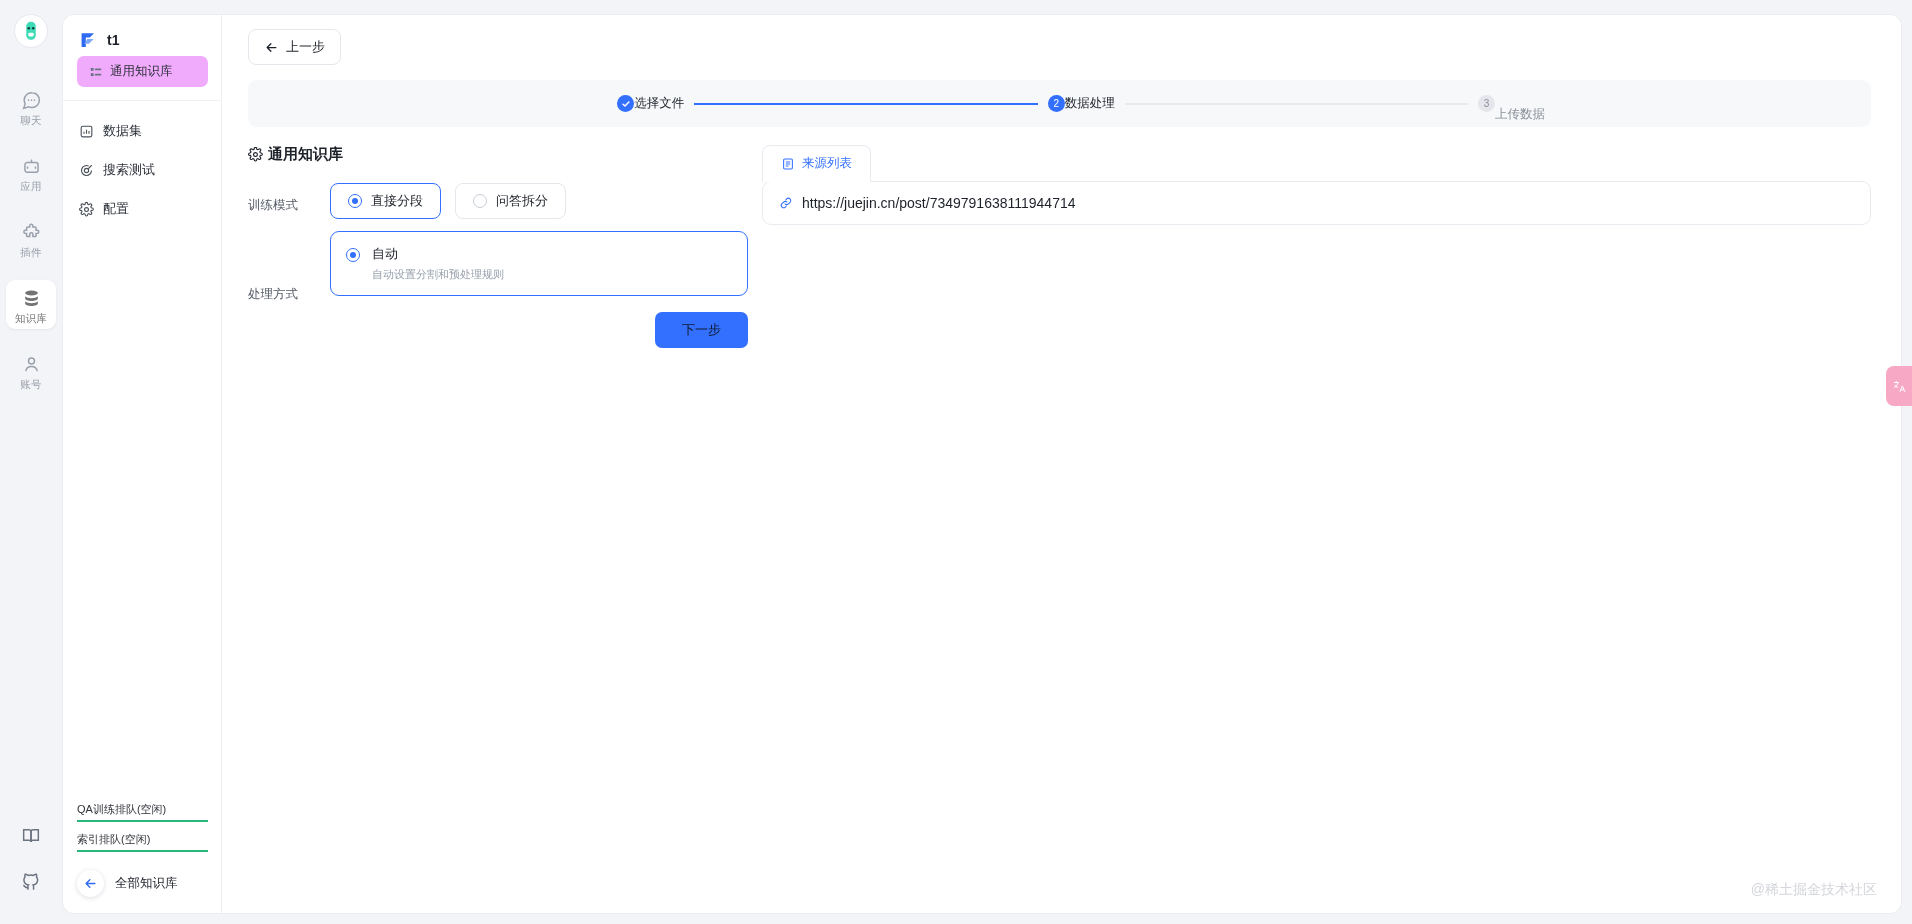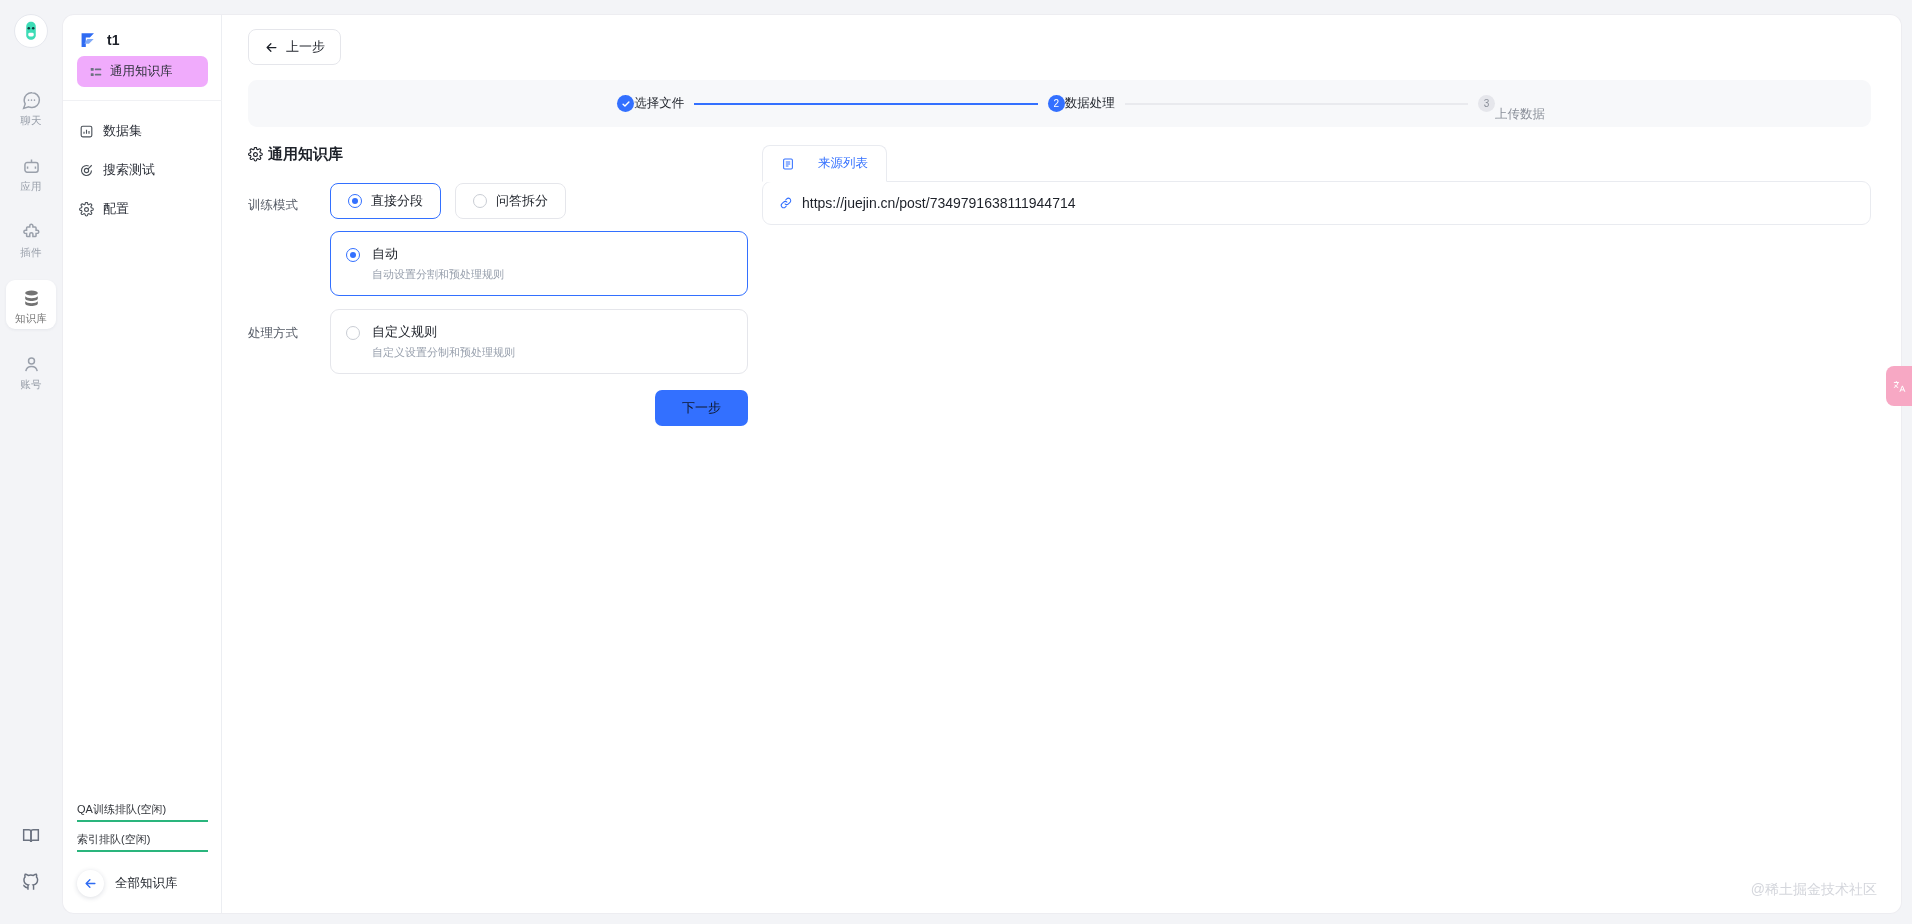--- a/index.html
+++ b/index.html
@@ -166,21 +166,21 @@
   .opt-desc { font-size: 11px; color: #98a0ad; margin-top: 3px; line-height: 16px; }
 
   .next-wrap { display: flex; justify-content: flex-end; margin-top: 16px; }
   .next-btn {
     background: #3370ff; color: #0f172a; border: none;
     border-radius: 7px; padding: 9px 27px; font-size: 13px;
   }
 
   
   .src-tab {
-    display: inline-flex; align-items: center; gap: 23px;
+    display: inline-flex; align-items: center; gap: 7px;
     border: 1px solid #e9ebf0; border-bottom-color: #fff;
     border-radius: 8px 8px 0 0;
     padding: 9px 18px; font-size: 12.5px; color: #3370ff;
     background: #fff; position: relative; z-index: 2;
   }
   .src-box {
     border: 1px solid #e9ebf0; border-radius: 9px;
     margin-top: -1px; padding: 13px 16px;
   }
   .src-row { display: flex; align-items: center; gap: 9px; font-size: 14px; color: #1d2129; }
@@ -423,27 +423,20 @@
         <div class="form-row">
           <div class="form-label">处理方式</div>
           <div class="form-ctrl">
             <div class="opt-card selected">
               <span class="radio checked"></span>
               <div>
                 <div class="opt-title">自动</div>
                 <div class="opt-desc">自动设置分割和预处理规则</div>
               </div>
             </div>
-            <div class="opt-card">
-              <span class="radio"></span>
-              <div>
-                <div class="opt-title">自定义规则</div>
-                <div class="opt-desc">自定义设置分制和预处理规则</div>
-              </div>
-            </div>
             <div class="next-wrap">
               <button class="next-btn">下一步</button>
             </div>
           </div>
         </div>
       </div>
 
       <div class="col-right">
         <div class="src-tab">
           <span>

